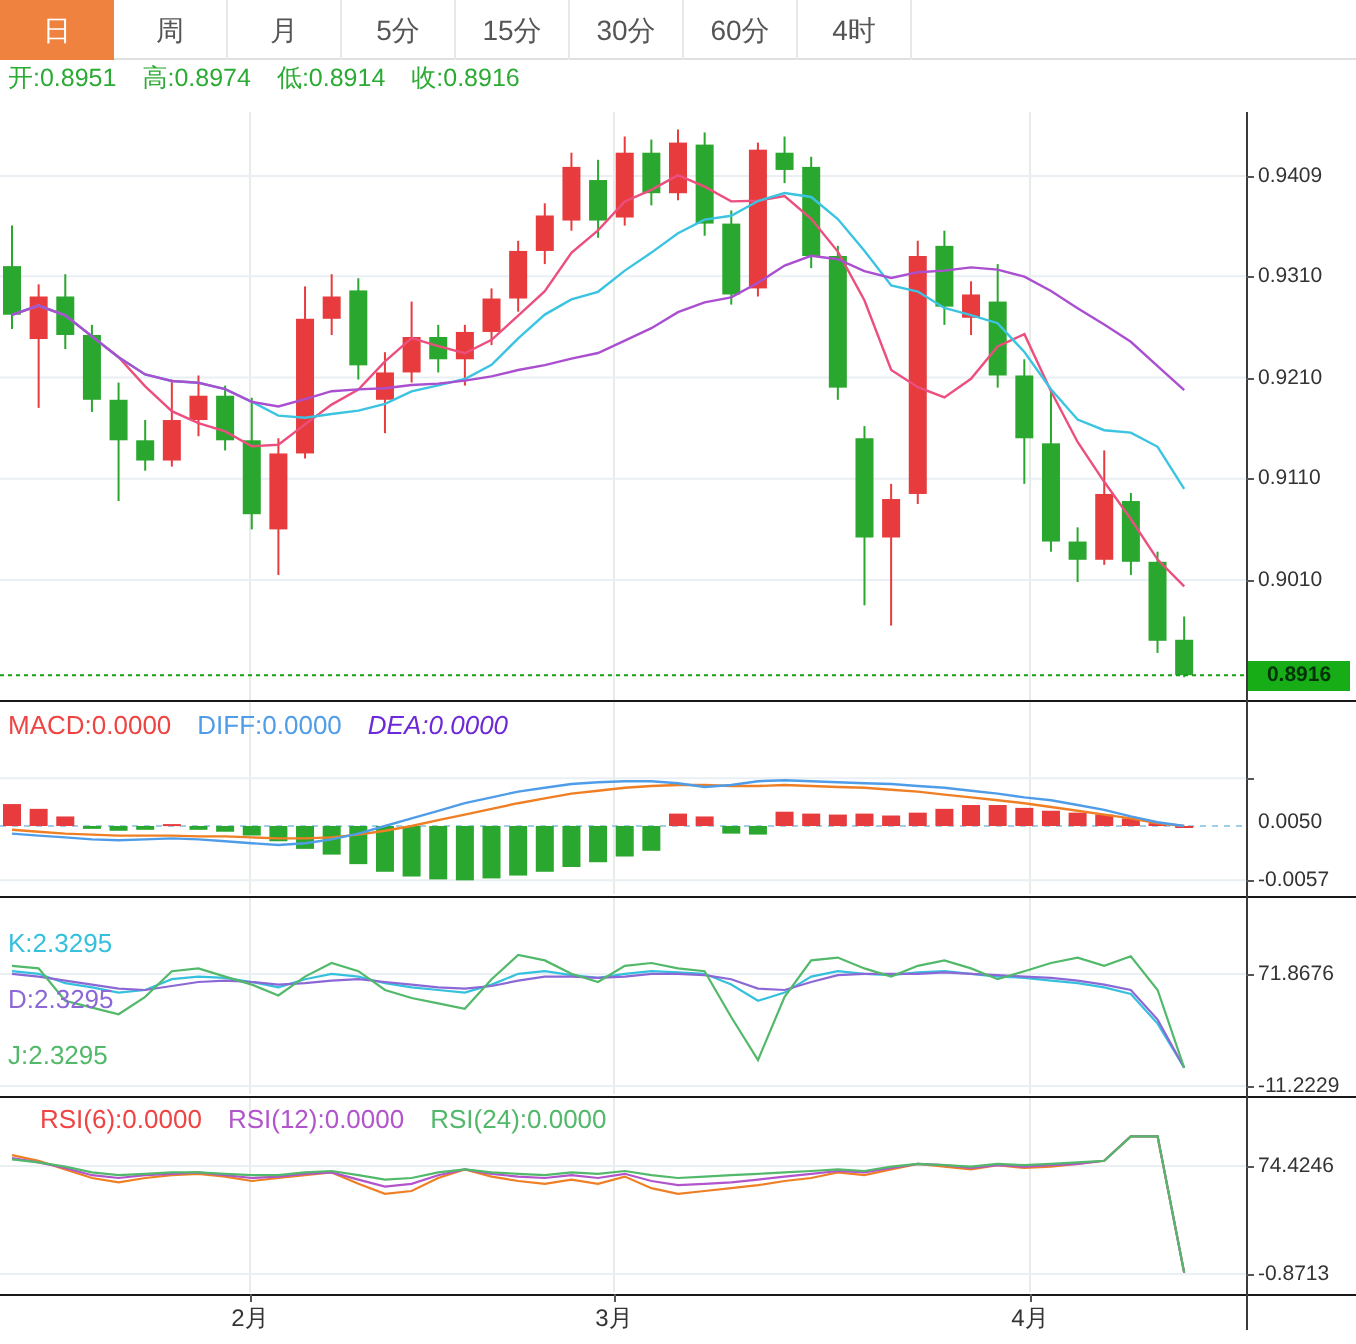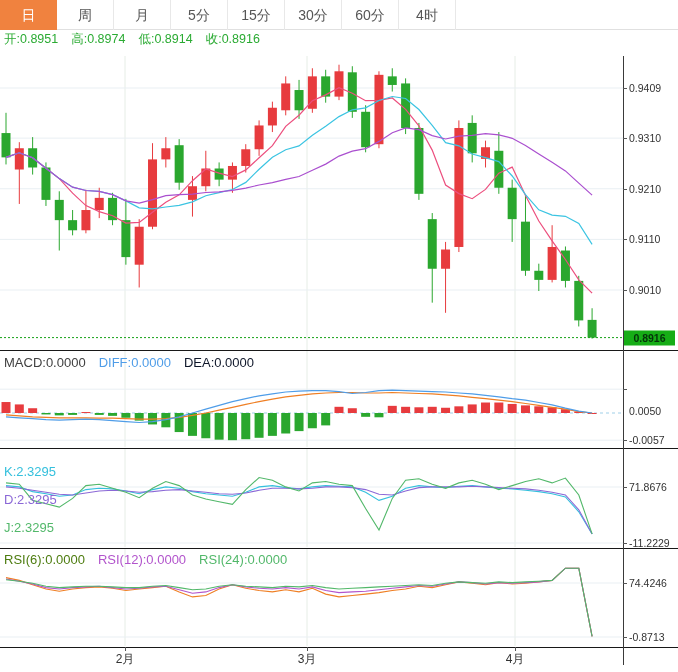--- a/index.html
+++ b/index.html
@@ -223,31 +223,31 @@
       <line x1="307" y1="0" x2="307" y2="97" stroke="#e6ede6" stroke-width="1"></line>
       <line x1="515" y1="0" x2="515" y2="97" stroke="#e6ede6" stroke-width="1"></line>
       <line x1="0" y1="34" x2="623" y2="34" stroke="#e9eff3" stroke-width="1"></line>
       <line x1="0" y1="87.98716030000003" x2="623" y2="87.98716030000003" stroke="#e9eff3" stroke-width="1"></line>
       <polyline points="6.0,28.6 19.3,31.4 32.6,35.7 46.0,40.0 59.3,42.2 72.6,40.0 85.9,38.6 99.2,37.9 112.6,39.3 125.9,41.5 139.2,40.0 152.5,38.6 165.8,37.2 179.2,42.9 192.5,47.9 205.8,46.5 219.1,40.0 232.4,35.7 245.8,39.3 259.1,41.5 272.4,42.9 285.7,40.8 299.0,42.9 312.4,39.3 325.7,45.1 339.0,47.9 352.3,46.5 365.6,45.1 379.0,43.6 392.3,41.5 405.6,40.0 418.9,37.2 432.2,38.6 445.6,35.7 458.9,32.9 472.2,34.3 485.5,35.7 498.8,33.6 512.2,35.0 525.5,34.3 538.8,32.9 552.1,31.4 565.4,19.2 578.8,19.2 592.1,87.4" fill="none" stroke="#ef7f24" stroke-width="1.1"></polyline>
       <polyline points="6.0,30.0 19.3,32.2 32.6,35.0 46.0,38.6 59.3,40.0 72.6,38.6 85.9,37.9 99.2,37.2 112.6,38.6 125.9,40.0 139.2,39.3 152.5,37.9 165.8,37.2 179.2,40.8 192.5,44.3 205.8,42.9 219.1,38.6 232.4,35.7 245.8,37.9 259.1,39.3 272.4,40.0 285.7,38.6 299.0,40.0 312.4,37.9 325.7,41.5 339.0,43.6 352.3,42.9 365.6,42.2 379.0,40.8 392.3,39.3 405.6,37.9 418.9,36.5 432.2,37.2 445.6,35.0 458.9,32.9 472.2,33.6 485.5,35.0 498.8,33.6 512.2,34.3 525.5,33.6 538.8,32.9 552.1,31.4 565.4,19.2 578.8,19.2 592.1,87.4" fill="none" stroke="#b254cc" stroke-width="1.1"></polyline>
       <polyline points="6.0,30.7 19.3,32.2 32.6,34.3 46.0,37.2 59.3,38.6 72.6,37.9 85.9,37.2 99.2,37.2 112.6,37.9 125.9,38.6 139.2,38.6 152.5,37.2 165.8,36.5 179.2,38.6 192.5,40.8 205.8,40.0 219.1,37.2 232.4,35.7 245.8,37.2 259.1,37.9 272.4,38.6 285.7,37.2 299.0,37.9 312.4,36.5 325.7,38.6 339.0,40.0 352.3,39.3 365.6,38.6 379.0,37.9 392.3,37.2 405.6,36.5 418.9,35.7 432.2,36.5 445.6,34.3 458.9,32.9 472.2,33.6 485.5,34.3 498.8,32.9 512.2,33.6 525.5,32.9 538.8,32.2 552.1,31.4 565.4,19.2 578.8,19.2 592.1,87.4" fill="none" stroke="#52b86a" stroke-width="1.1"></polyline>
     </svg>
 
   <div class="legendrow" id="macd-row" style="top:355px;font-size:13px;">
-      <span style="color: #404040;">MACD:0.0000</span>
+      <span style="color: #ef4444;">MACD:0.0000</span>
       <span style="color: rgb(79, 157, 232);">DIFF:0.0000</span>
-      <span style="color: #0f172a;">DEA:0.0000</span>
+      <span style="color: #6d28d9; font-style: italic;">DEA:0.0000</span>
     </div>
   <div class="legendrow" id="kdj-row" style="top:464px;font-size:13px;flex-direction:column;">
       <span style="color: rgb(53, 192, 221);">K:2.3295</span>
       <span style="color: rgb(139, 104, 214);">D:2.3295</span>
       <span style="color: rgb(82, 184, 106);">J:2.3295</span>
     </div>
   <div class="legendrow" id="rsi-row" style="top:552px;font-size:13px;">
-      <span style="color: #4d7c0f;">RSI(6):0.0000</span>
+      <span style="color: #ef4444; margin-left: 16px;">RSI(6):0.0000</span>
       <span style="color: rgb(178, 84, 204);">RSI(12):0.0000</span>
       <span style="color: rgb(82, 184, 106);">RSI(24):0.0000</span>
     </div>
 
   <div class="divider" style="top:350px;"></div>
   <div class="divider" style="top:448px;"></div>
   <div class="divider" style="top:548px;"></div>
   <div class="divider" style="top:647px;"></div>
   <div id="vaxis"></div>
 

